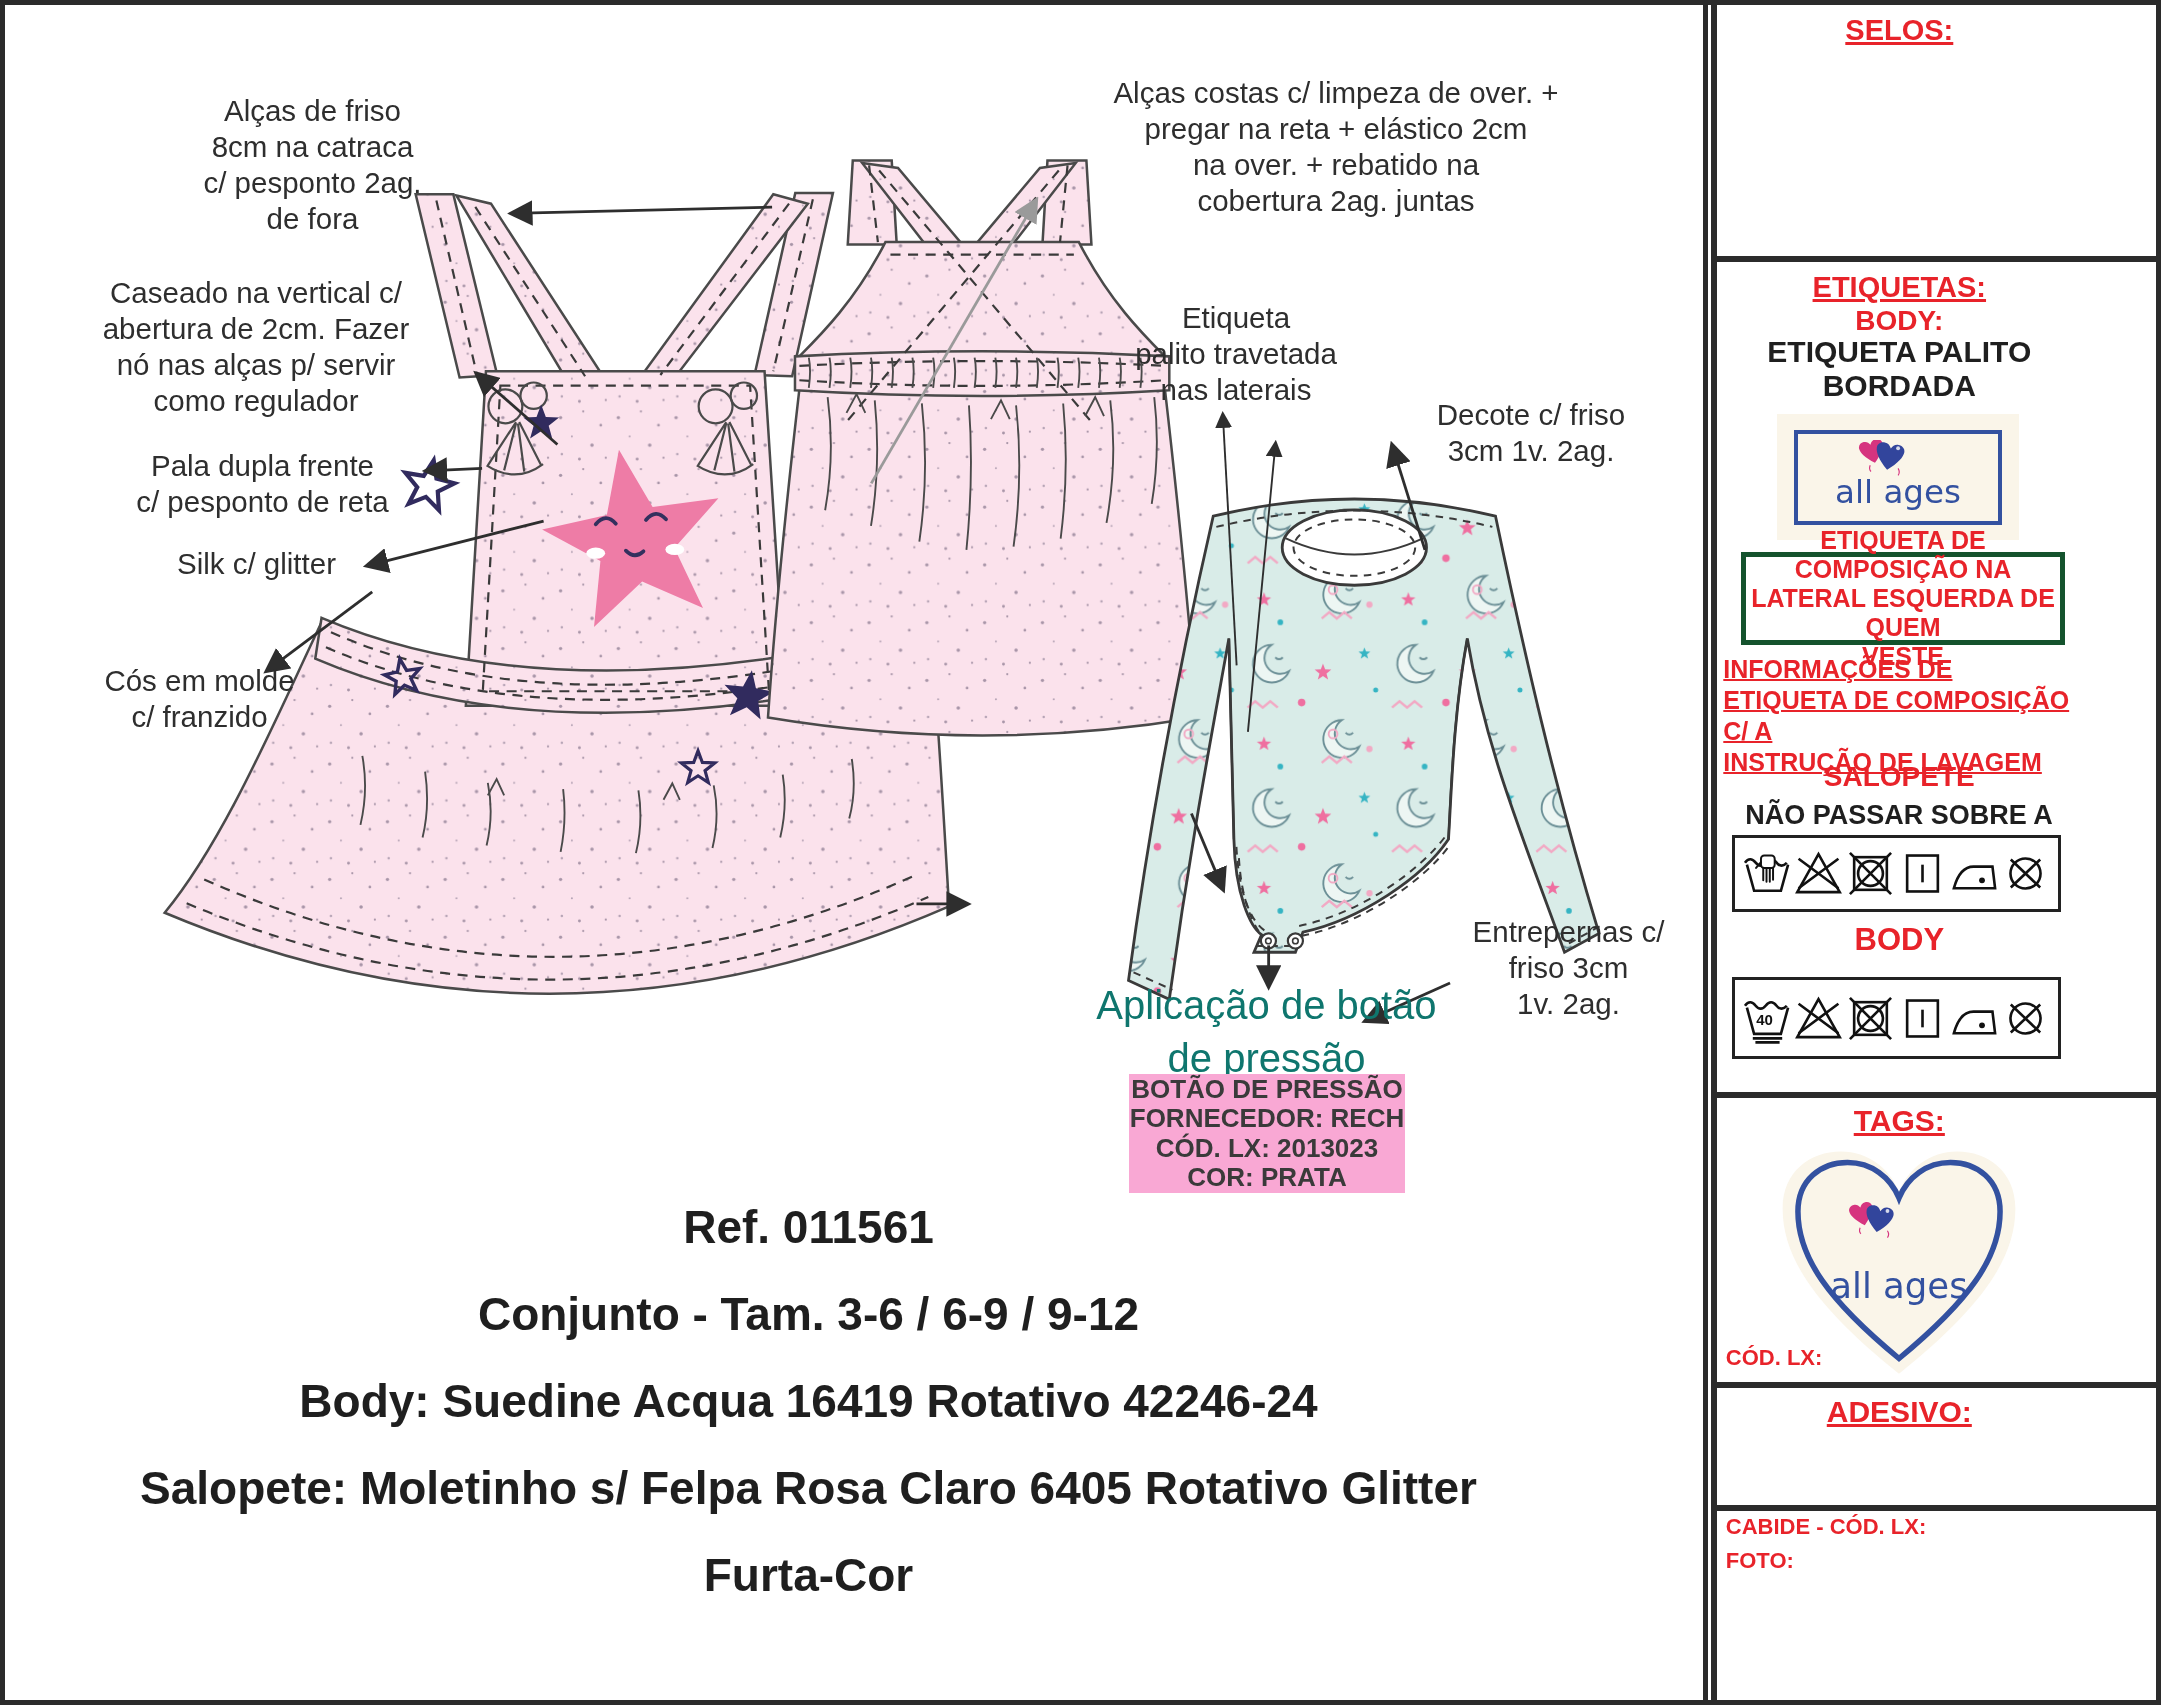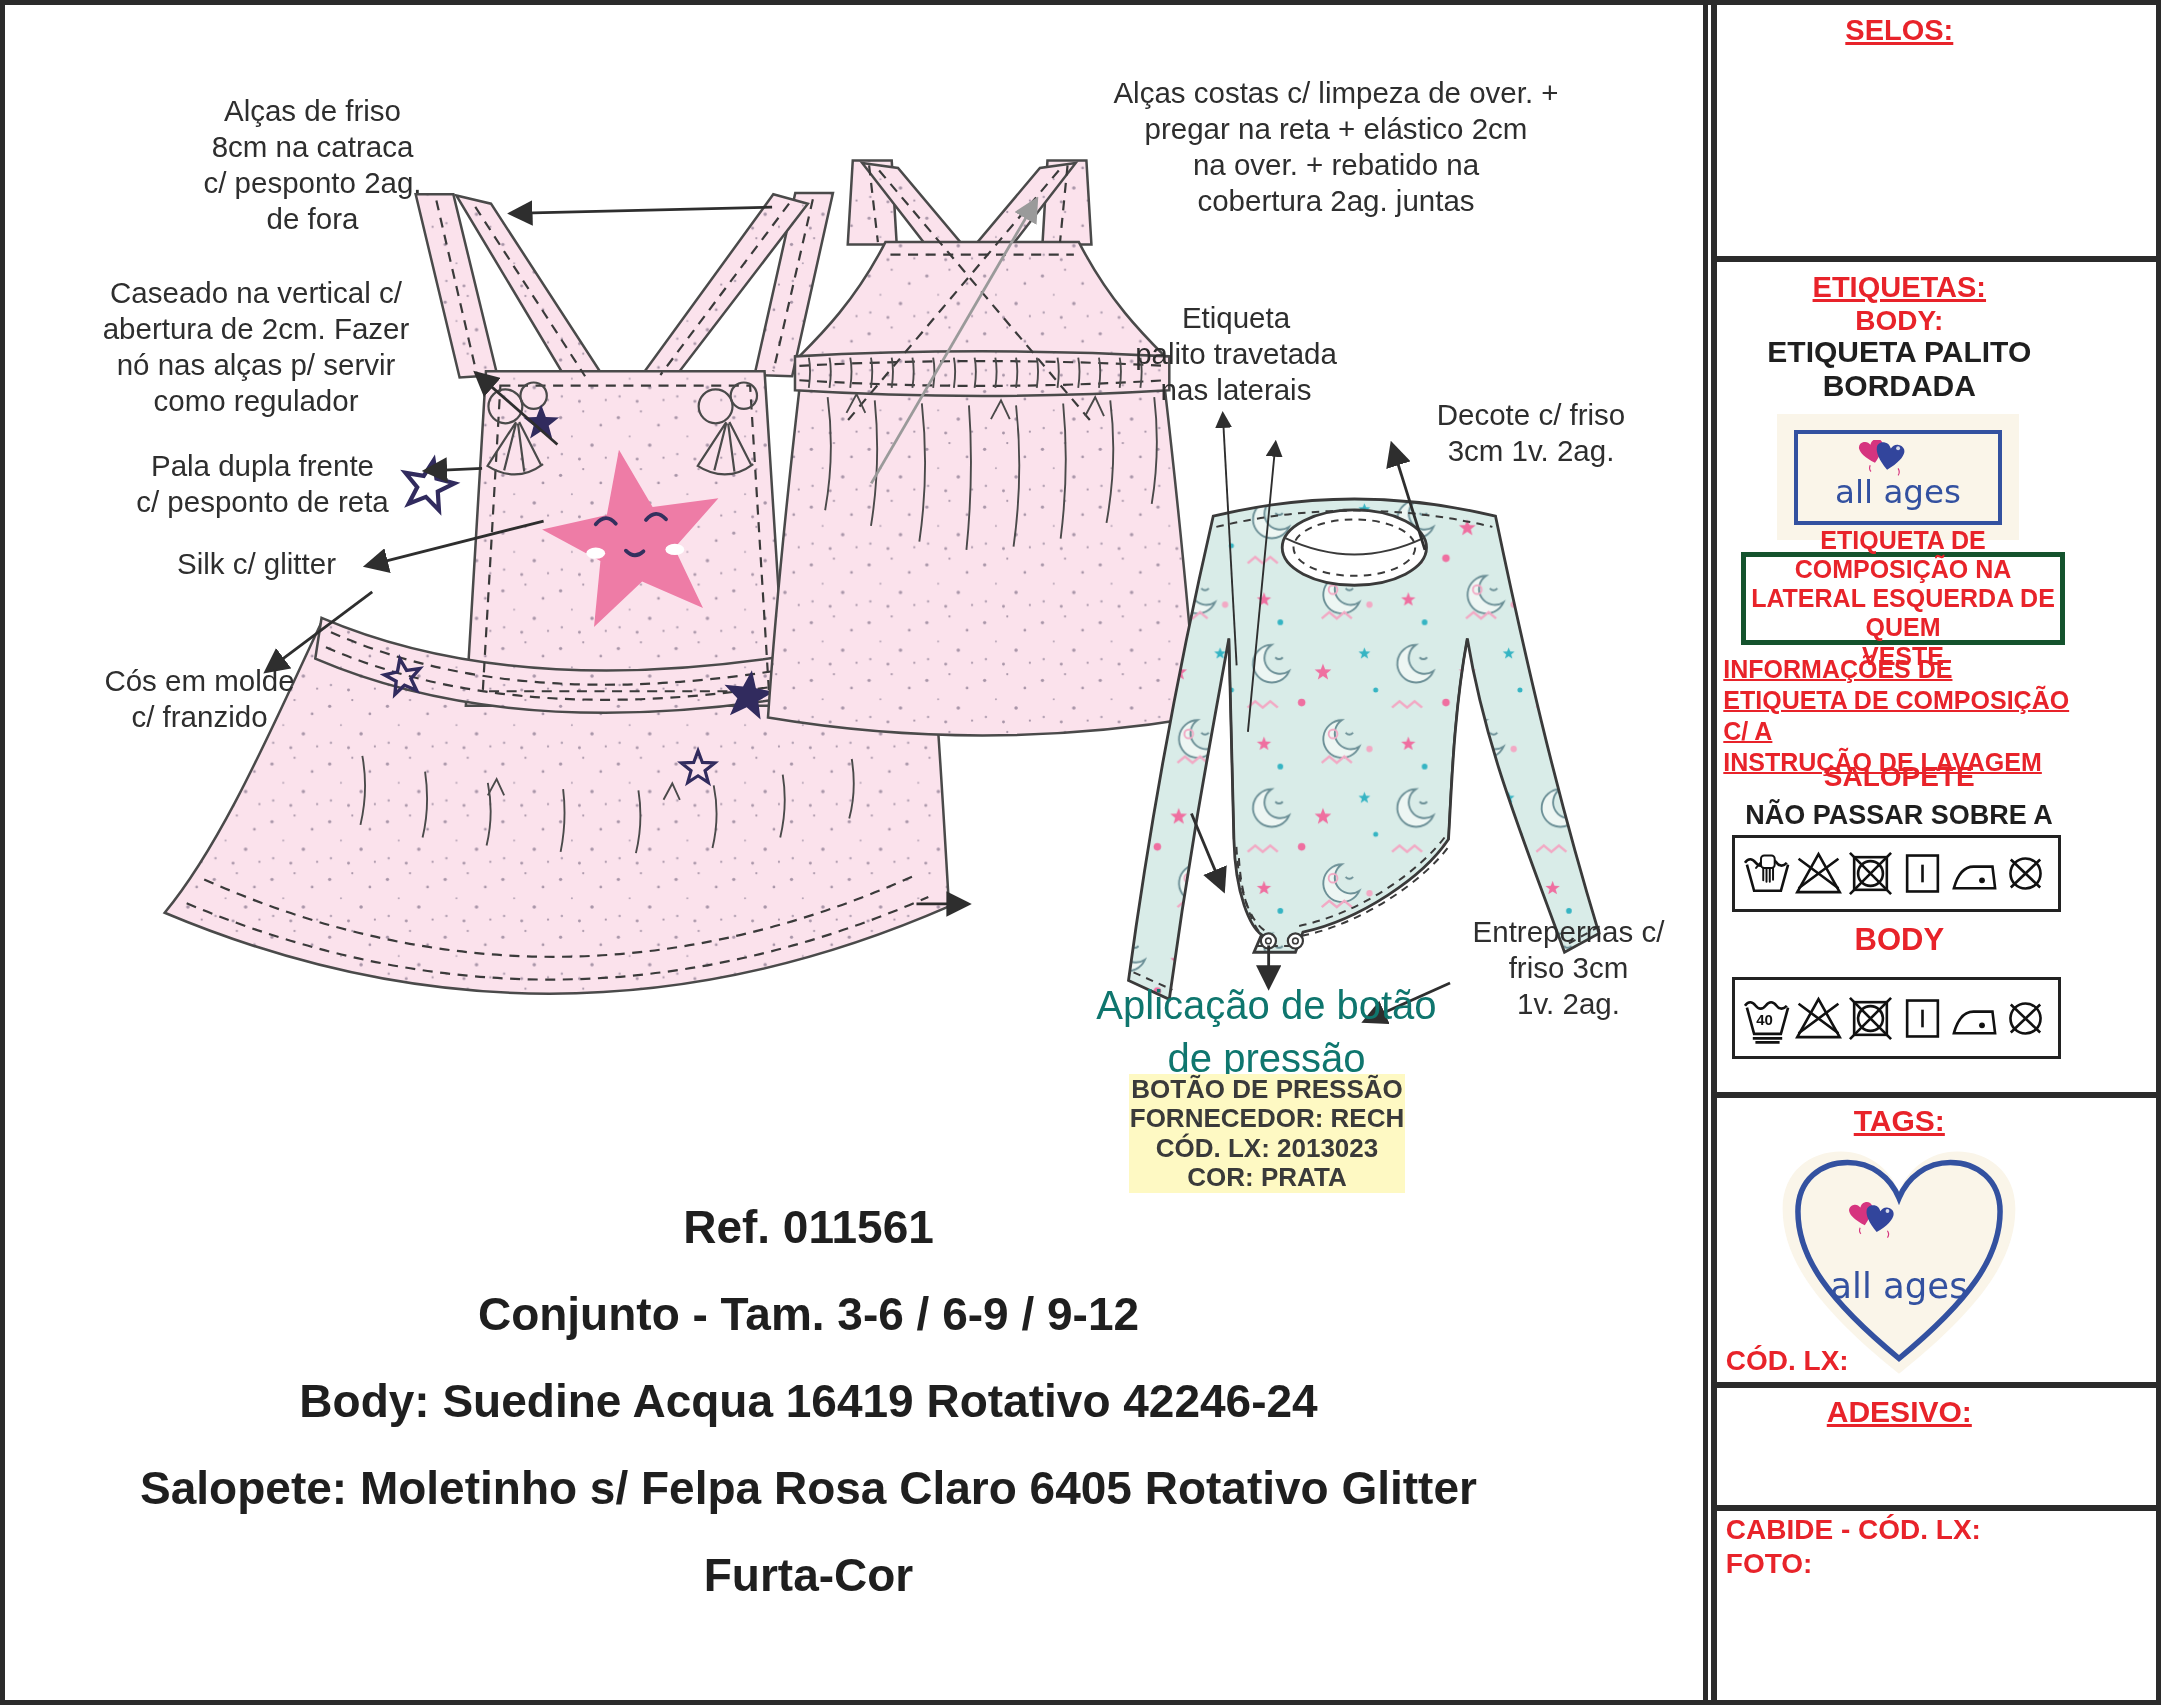--- a/index.html
+++ b/index.html
@@ -4,40 +4,40 @@
 <style>
   html,body{margin:0;padding:0;background:#fff;}
   #sheet{position:relative;width:2161px;height:1705px;background:#fff;
          border:5px solid #2b2b2b;box-sizing:border-box;overflow:hidden;
          font-family:"Liberation Sans", sans-serif;color:#2e2e2e;}
   .abs{position:absolute;}
   .ann{font-size:29.5px;line-height:36px;text-align:center;white-space:pre-line;color:#2e2e2e;}
   .ann-big{font-size:40px;line-height:53px;text-align:center;white-space:pre-line;color:#0f766e;}
   .footer{font-size:46px;line-height:87px;font-weight:700;text-align:center;
           white-space:pre-line;color:#1f1f1f;}
-  .snapbox{background:#fef9c3;font-size:26px;line-height:29.5px;font-weight:700;
+  .snapbox{background:#f9a8d4;font-size:26px;line-height:29.5px;font-weight:700;
            text-align:center;white-space:pre-line;color:#3a3a3a;
            display:flex;align-items:center;justify-content:center;}
   .red{color:#e8232a;}
   .sb-title{font-weight:700;font-size:29px;text-align:center;
             text-decoration:underline;text-decoration-thickness:2.5px;}
   .sb-sub{font-weight:700;font-size:28px;text-align:center;}
   .sb-black{color:#1f1f1f;font-weight:700;font-size:30px;line-height:34px;
             text-align:center;white-space:pre-line;}
   .compbox{border:5px solid #14532d;font-weight:700;font-size:25px;line-height:29px;
            text-align:center;white-space:pre-line;color:#e8232a;
            display:flex;align-items:center;justify-content:center;}
   .compinfo{font-weight:700;font-size:25px;line-height:31px;
             white-space:pre-line;text-decoration:underline;text-decoration-thickness:1.9px;}
   .noiron{color:#1f1f1f;font-weight:700;font-size:27px;text-align:center;}
   .carebox{border:3.1px solid #222;display:flex;align-items:center;
            justify-content:space-between;padding:3.1px 7.5px;background:#fff;}
   .ci{height:55px;width:49px;}
   .divider{position:absolute;left:0;right:0;height:5.7px;background:#2b2b2b;}
-  .leftlab{font-weight:700;font-size:28px;text-align:right;}
+  .leftlab{font-weight:700;font-size:22px;text-align:right;}
   .labelwrap{background:#faf5e9;display:flex;align-items:center;justify-content:center;}
   .labelinner{border:4.4px solid #3351a0;background:#faf5e9;width:200px;height:87px;
               display:flex;align-items:center;justify-content:center;}
 </style>
 </head>
 <body>
 
 <div id="sheet">
 
   <svg width="0" height="0" style="position:absolute">

